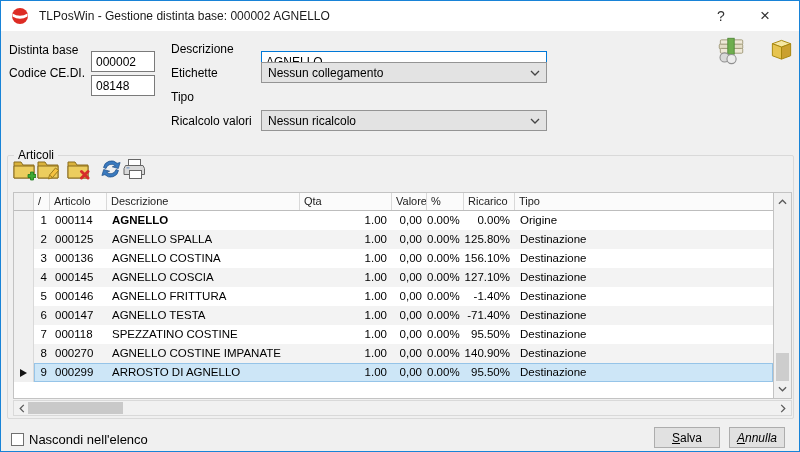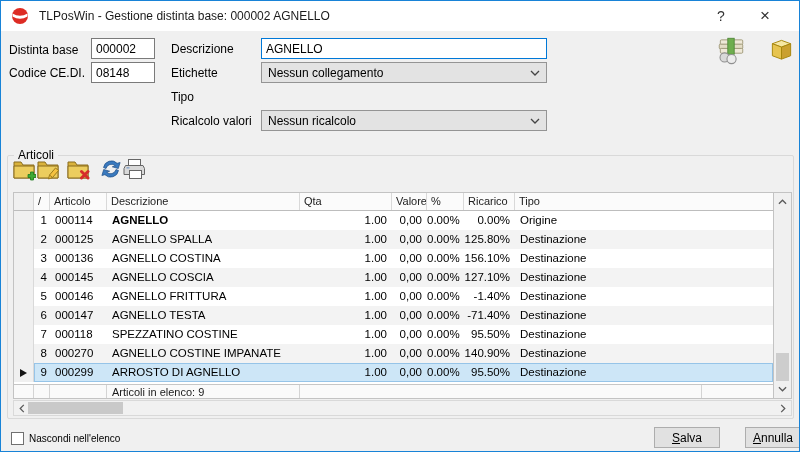--- a/index.html
+++ b/index.html
@@ -14,21 +14,21 @@
   .title-text { margin-left:10px; font-size:12px; color:#1a1a1a; white-space:nowrap; }
   .tb-spacer { flex:1; }
   .tb-btn { width:44px; height:30px; display:flex; align-items:center; justify-content:center;
             font-size:14px; color:#333; background:transparent; border:none; cursor:default; }
   .tb-btn.close { font-size:17px; margin-right:12px; }
   
   .body { position:relative; width:798px; height:420px; background:#f0f0f0; font-size:12px; color:#000; }
   .lbl { position:absolute; font-size:12px; color:#000; white-space:nowrap; }
   .txt {
     position:absolute; height:21px; border:1px solid #7a7a7a; background:#fff;
-    font-family:"Liberation Sans", sans-serif; font-size:12px; padding:0 4px; color:#000;
+    font-family:"Liberation Sans", sans-serif; font-size:12px; padding:0 4px; color:#000;margin-top:13px;
   }
   .txt.focused { border:1px solid #0078d7; }
   .combo {
     position:absolute; height:21px; width:286px; background:#e3e3e3; border:1px solid #949494;
     display:flex; align-items:center; padding:0 6px; font-size:12px; color:#000;
   }
   .combo .cv { flex:1; white-space:nowrap; overflow:hidden; }
   .combo svg { flex:0 0 auto; }
   .hdr-icon { position:absolute; background:transparent; border:none; padding:0; cursor:default; }
   
@@ -76,27 +76,27 @@
   .vscroll { width:18px; background:#f0f0f0; border-left:1px solid #c3c3c3; position:relative; }
   .sbtn { position:absolute; left:0; width:17px; height:18px; display:flex; align-items:center; justify-content:center; }
   .vthumb { position:absolute; left:2px; top:160px; width:13px; height:28px; background:#cdcdcd; }
   .hscroll { position:absolute; left:12px; top:369px; width:779px; height:16px; background:#f1f1f1;
              border:1px solid #d9d9d9; display:flex; align-items:center; }
   .hbtn { width:16px; height:16px; display:flex; align-items:center; justify-content:center; flex:0 0 auto; }
   .hthumb { margin-left:-2px; width:95px; height:12px; background:#c9c9c9; flex:0 0 auto; }
   
   .chkrow { position:absolute; left:10px; top:401px; display:flex; align-items:center; }
   .chk { width:13px; height:13px; background:#fff; border:1px solid #707070; margin-right:5px; }
-  .chklbl { font-size:10px; }
+  .chklbl { font-size:13px; }
   .btn {
     position:absolute; top:396px; height:21px; background:#e1e1e1; border:1px solid #adadad;
     font-family:"Liberation Sans", sans-serif; font-size:12px; color:#000; text-align:center;
   }
   .btn.save { left:653px; width:66px; }
-  .btn.cancel { left:744px; width:56px; }
+  .btn.cancel { left:728px; width:56px;font-style:italic; }
   .btn u { text-decoration:underline; }
 </style>
 </head>
 <body>
 
 <div class="window">
 
   <div class="titlebar">
     <span class="app-logo">
       <svg viewBox="0 0 18 18" width="18" height="18">
@@ -317,28 +317,20 @@
                 <div class="cell c-desc">ARROSTO DI AGNELLO</div>
                 <div class="cell c-qta">1.00</div>
                 <div class="cell c-val">0,00</div>
                 <div class="cell c-pct">0.00%</div>
                 <div class="cell c-ric">95.50%</div>
                 <div class="cell c-tipo">Destinazione</div>
               </div>
             </div>
           </div>
         <div class="gspacer"></div>
-        <div class="gfooter">
-          <div class="fc f1"></div>
-          <div class="fc f2"></div>
-          <div class="fc f3"></div>
-          <div class="fc f4">Articoli in elenco: 9</div>
-          <div class="fc f5"></div>
-          <div class="fc f6"></div>
-        </div>
       </div>
       <div class="vscroll">
         <div class="sbtn" style="top:0;">
           <svg width="9" height="6" viewBox="0 0 10 6">
               <polyline points="1,5 5,1 9,5" fill="none" stroke="#5a5a5a" stroke-width="1.4"></polyline>
             </svg>
         </div>
         <div class="vthumb"></div>
         <div class="sbtn" style="bottom:0; top:auto;">
           <svg width="9" height="6" viewBox="0 0 10 6">

